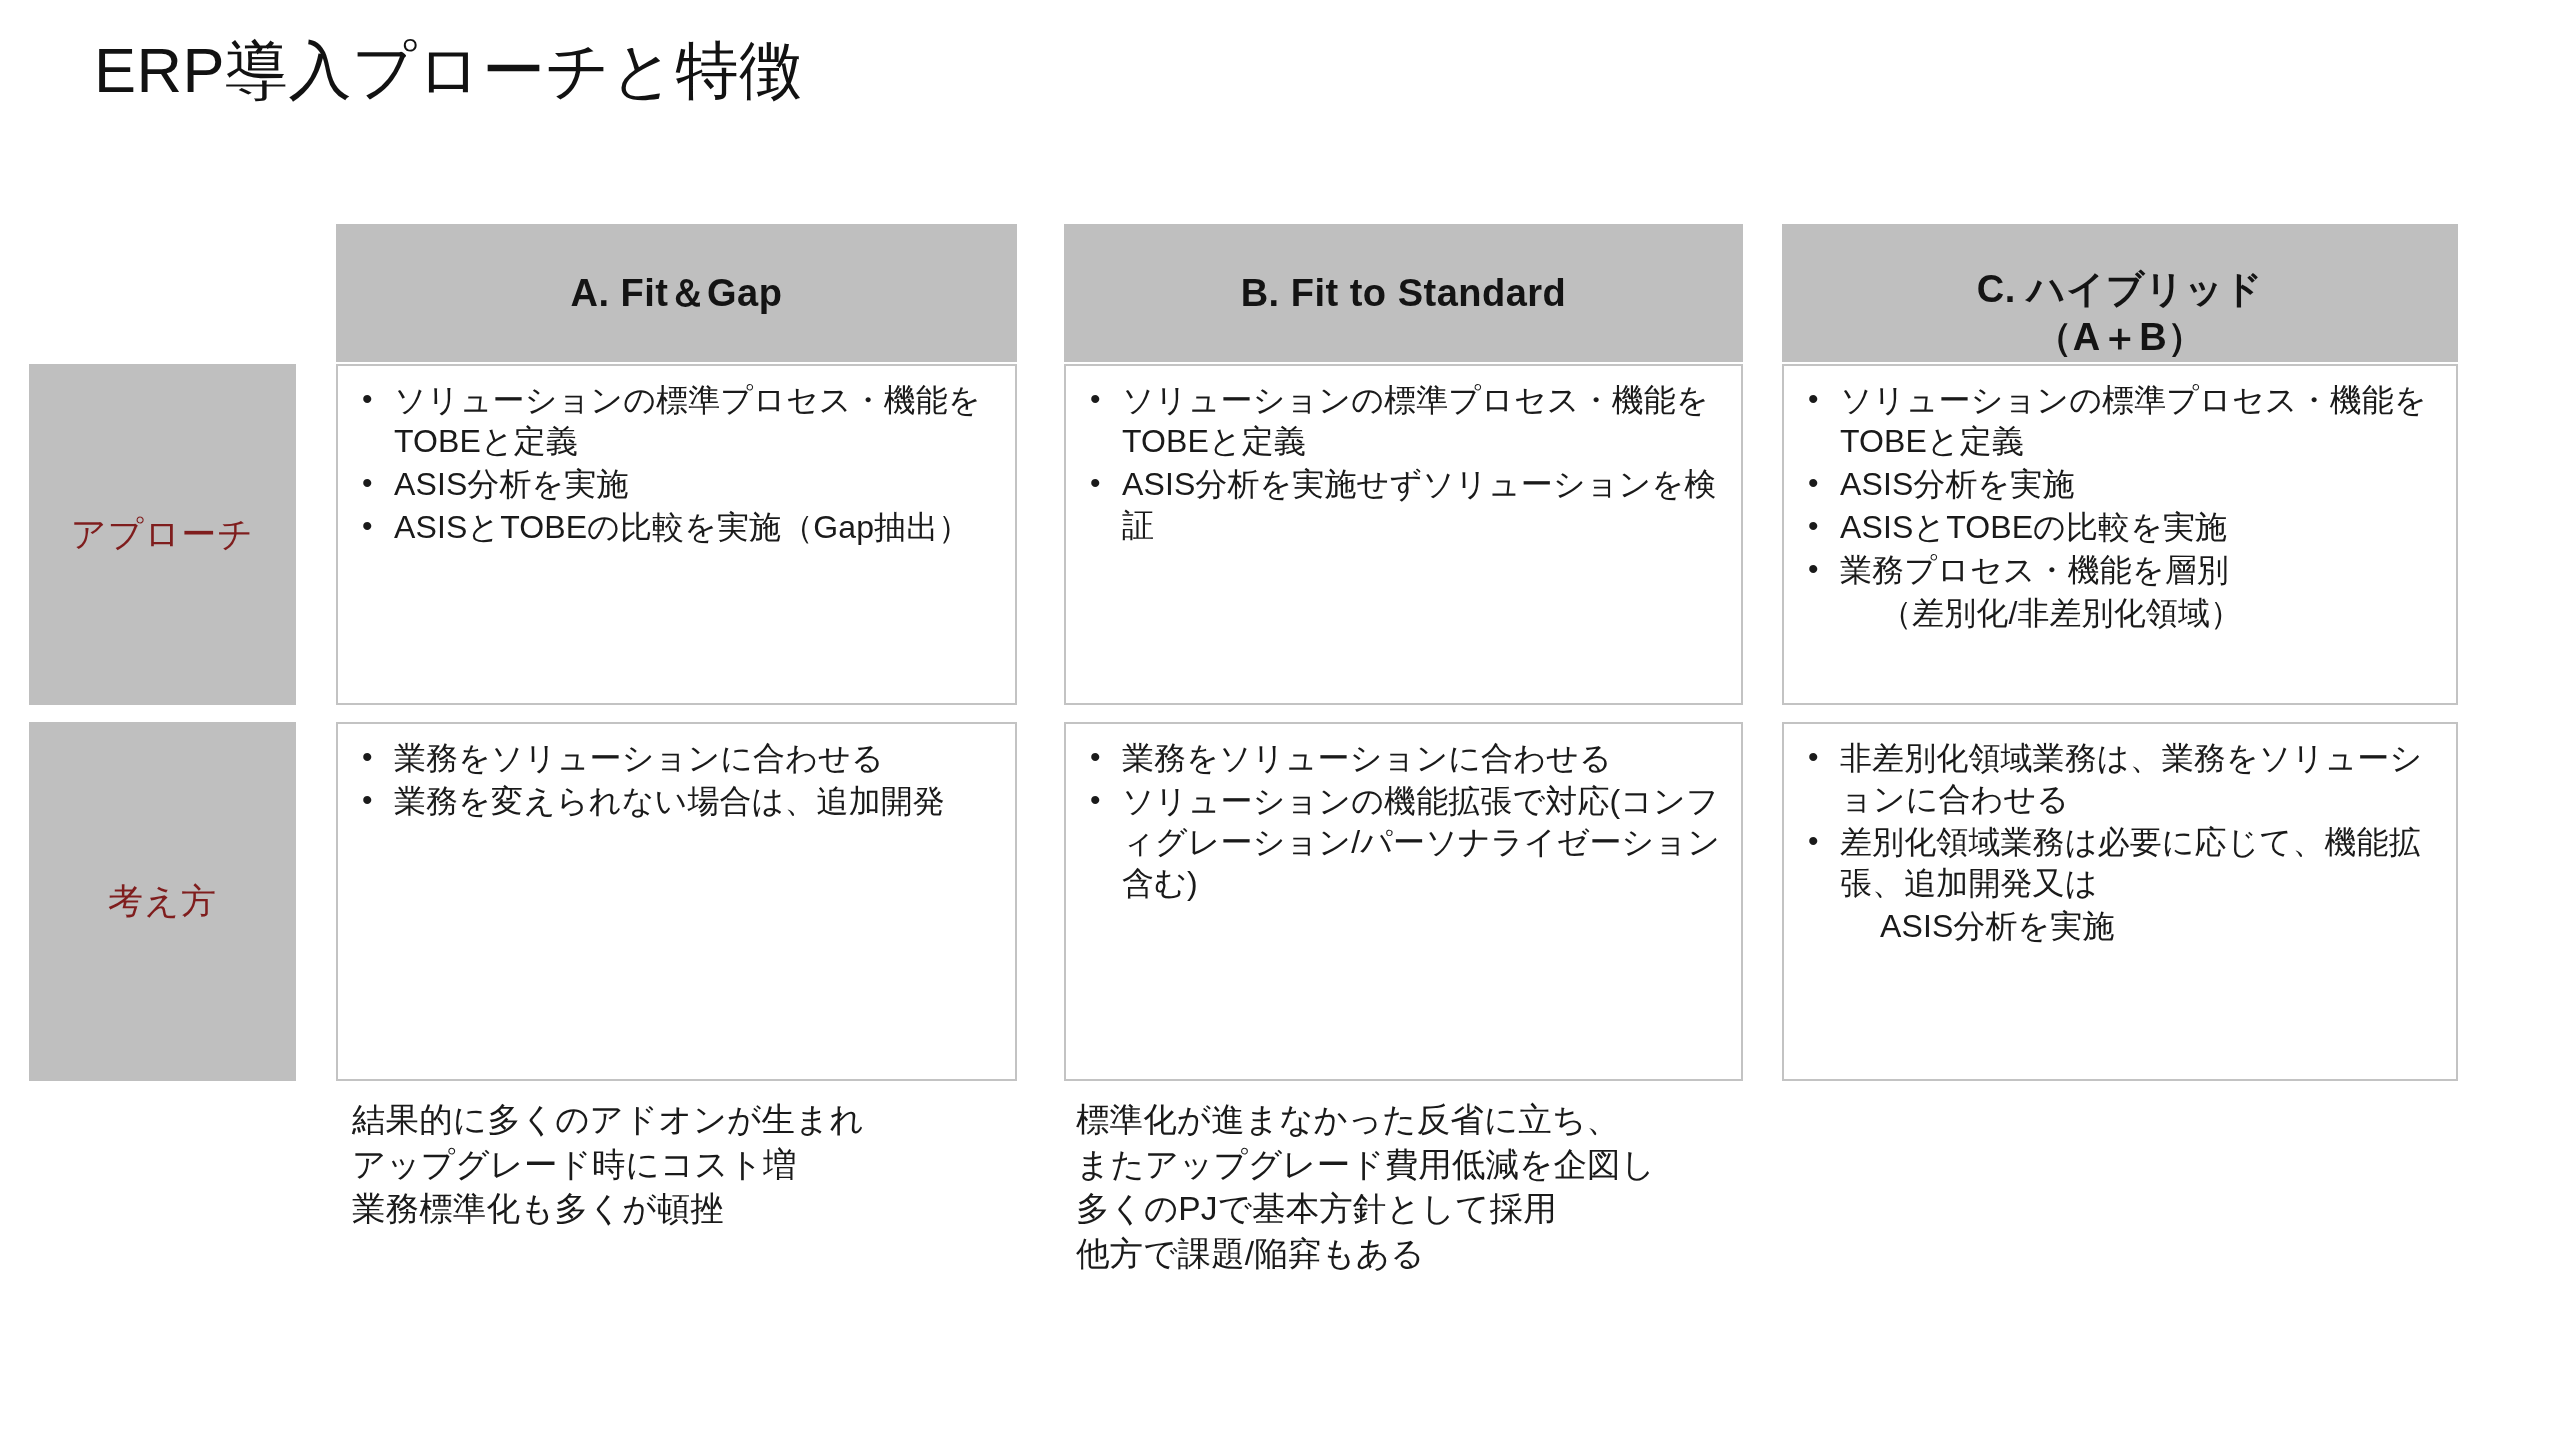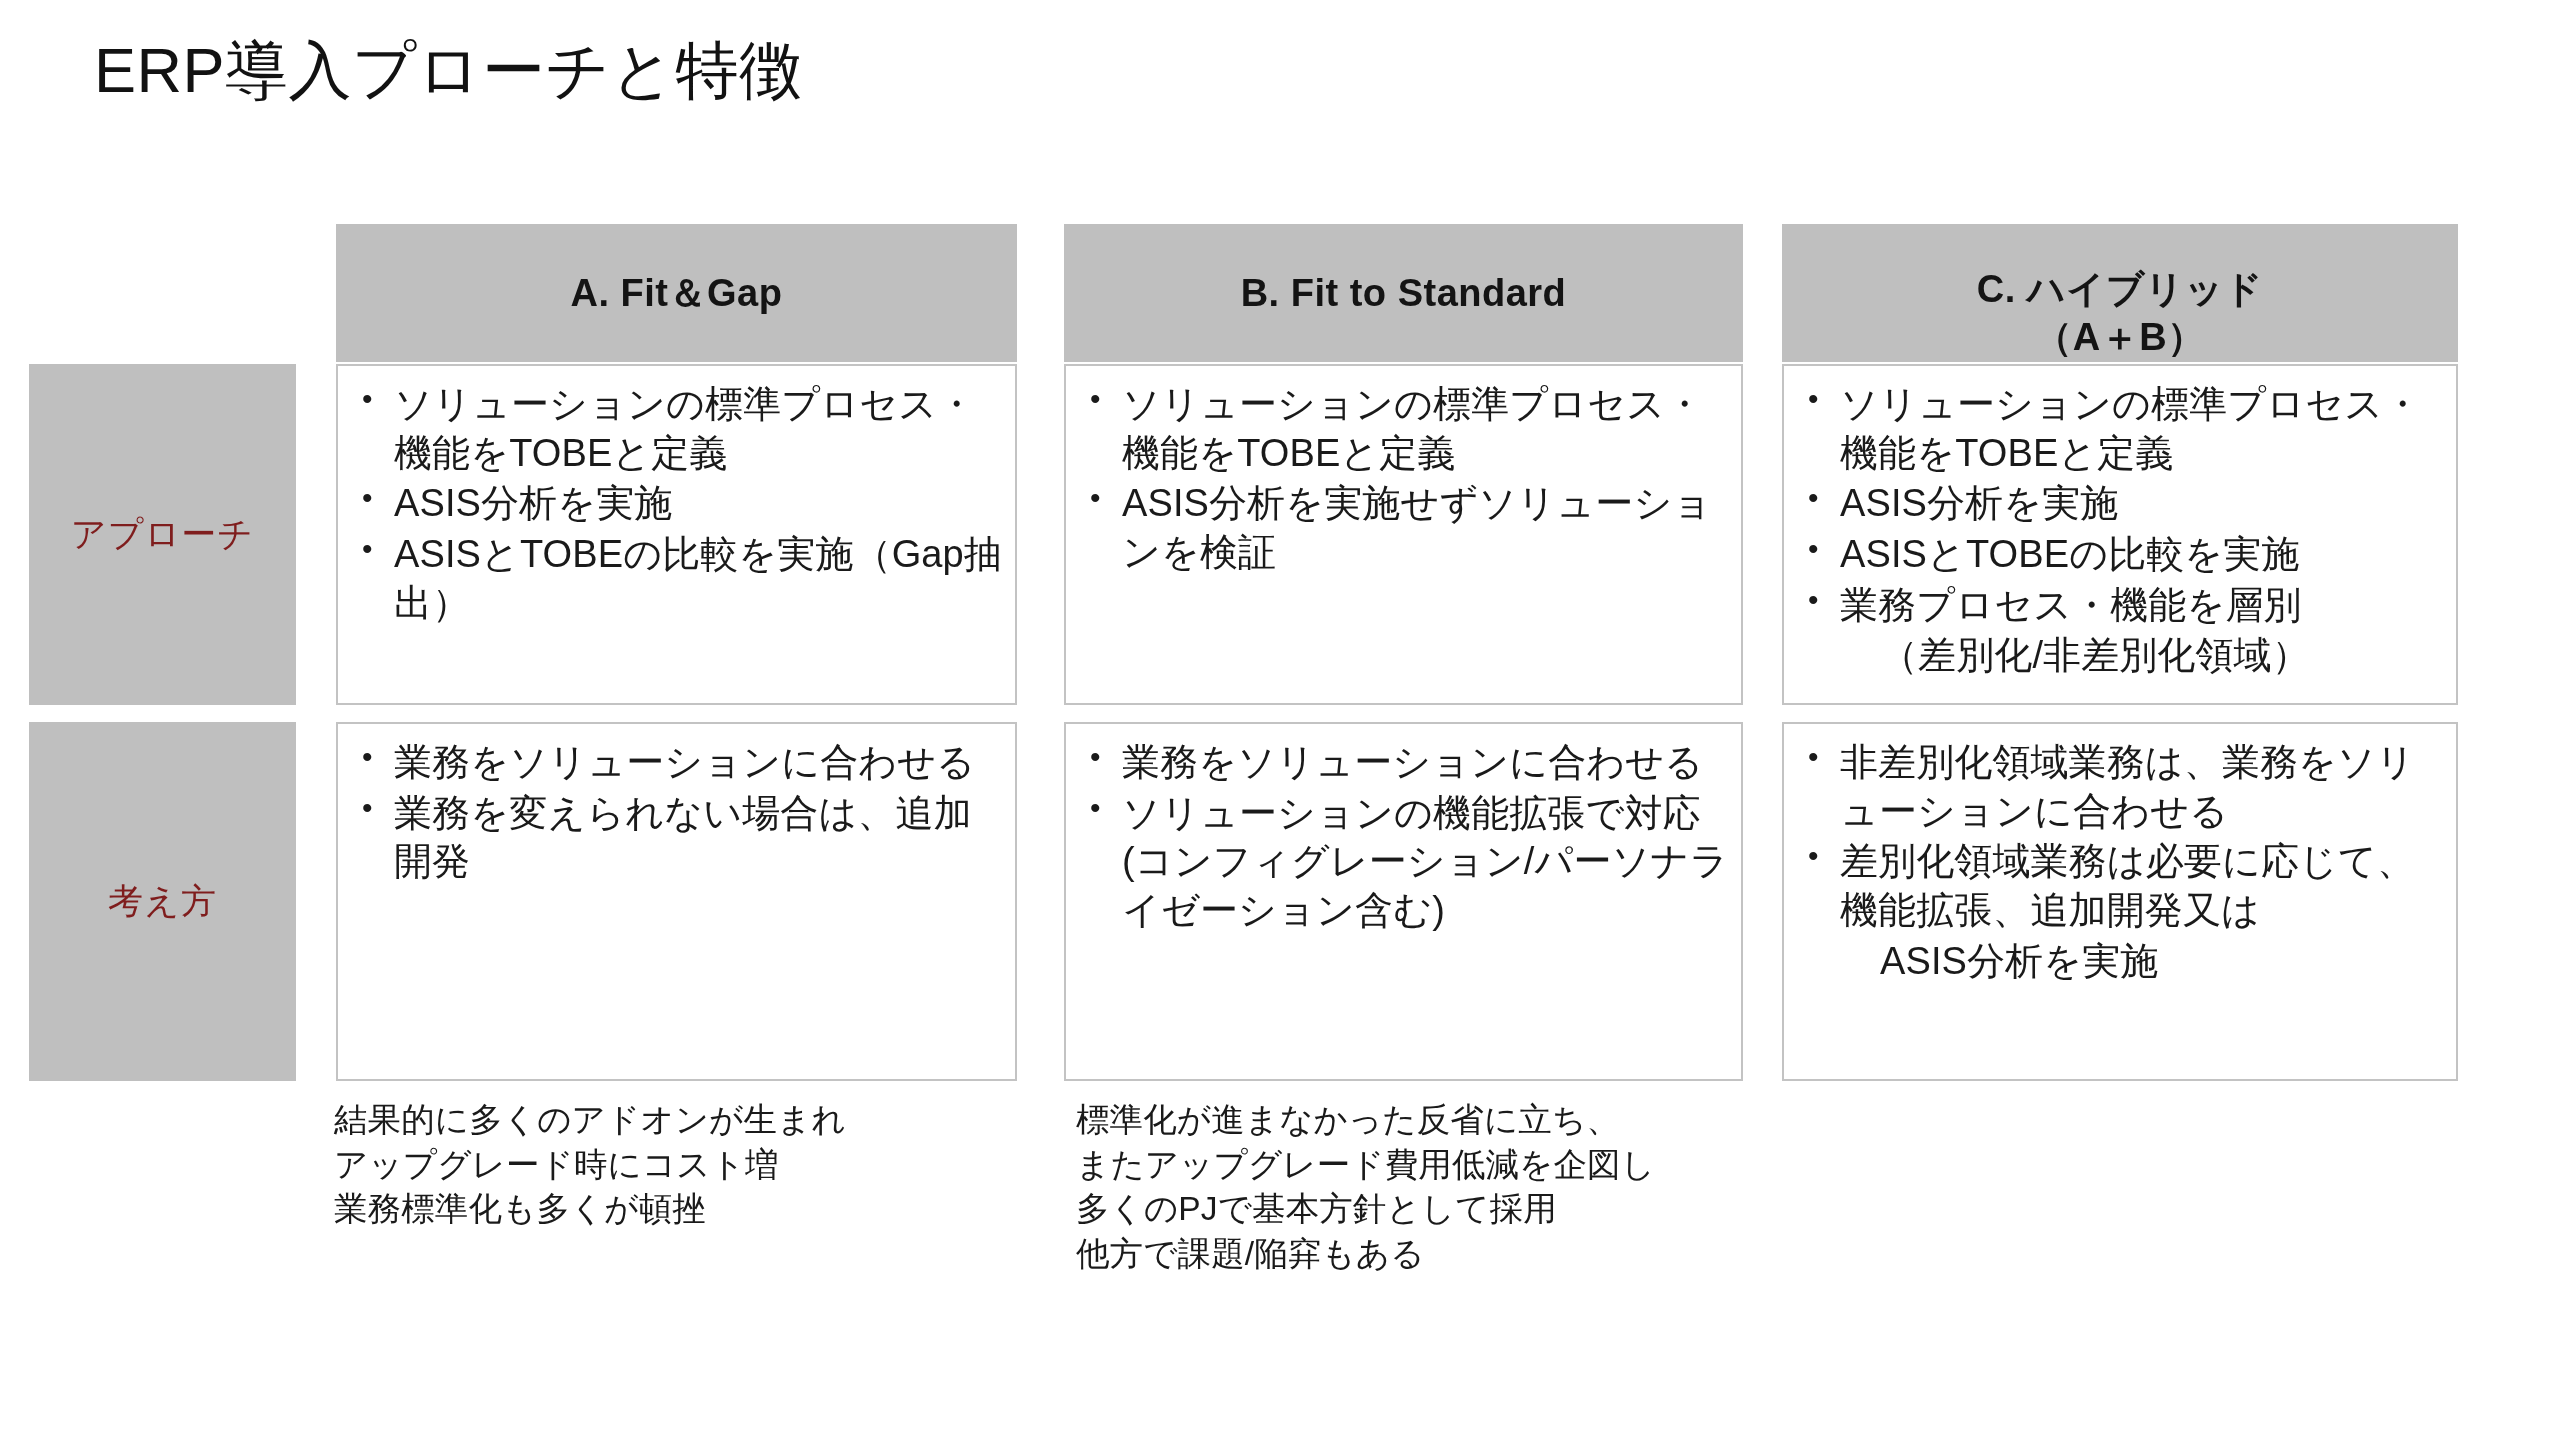--- a/index.html
+++ b/index.html
@@ -90,21 +90,21 @@
 
   ul.bullets {
     margin: 0;
     padding: 0;
     list-style: none;
   }
   ul.bullets > li {
     position: relative;
     padding-left: 44px;
     margin: 0 0 2px 0;
-    font-size: 38px;
+    font-size: 32px;
     line-height: 1.28;
     color: #1a1a1a;
     letter-spacing: 0.1px;
   }
   ul.bullets > li::before {
     content: "•";
     position: absolute;
     left: 12px;
     top: -1px;
     font-size: 30px;
@@ -119,21 +119,21 @@
 
   
   .footnote {
     position: absolute;
     font-size: 33.5px;
     line-height: 1.33;
     color: #1a1a1a;
     white-space: pre-line;
     letter-spacing: 0.1px;
   }
-  .fn-a { left: 334px;  top: 1098px; width: 700px; }
+  .fn-a { left: 352px;  top: 1098px; width: 700px; }
   .fn-b { left: 1076px; top: 1098px; width: 700px; }
 </style>
 </head>
 <body>
 
 <div class="slide-title">ERP導入プローチと特徴</div>
 
 <div class="matrix">
 
   <div class="row-label r1">

